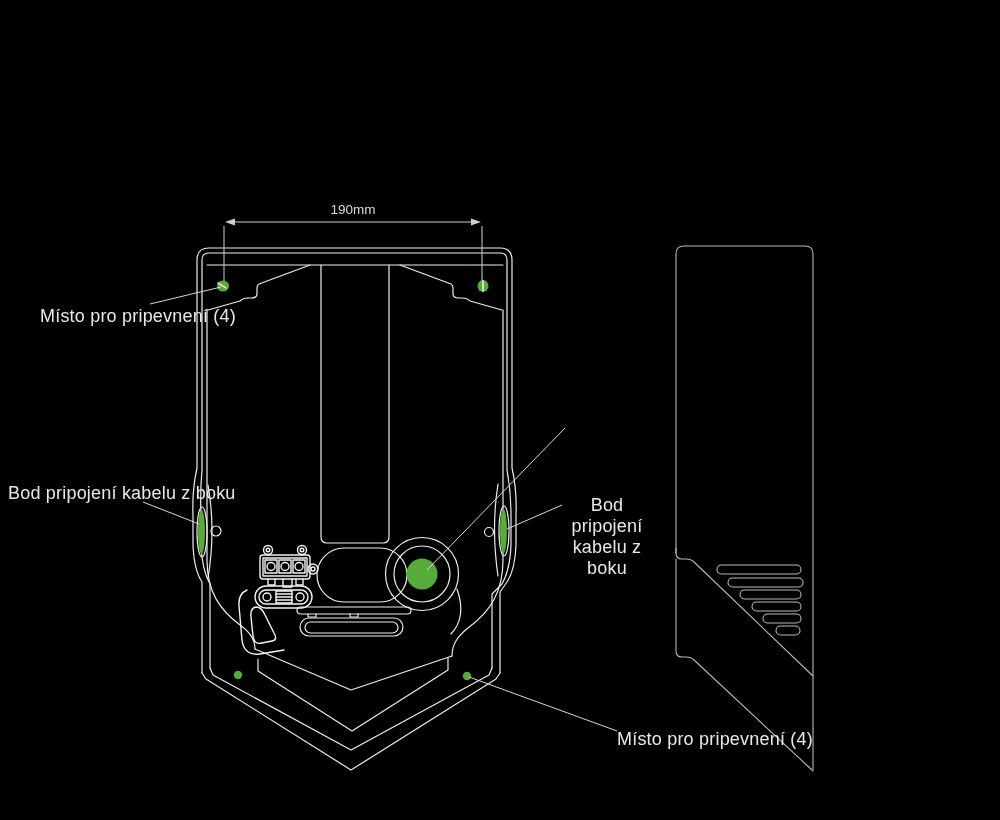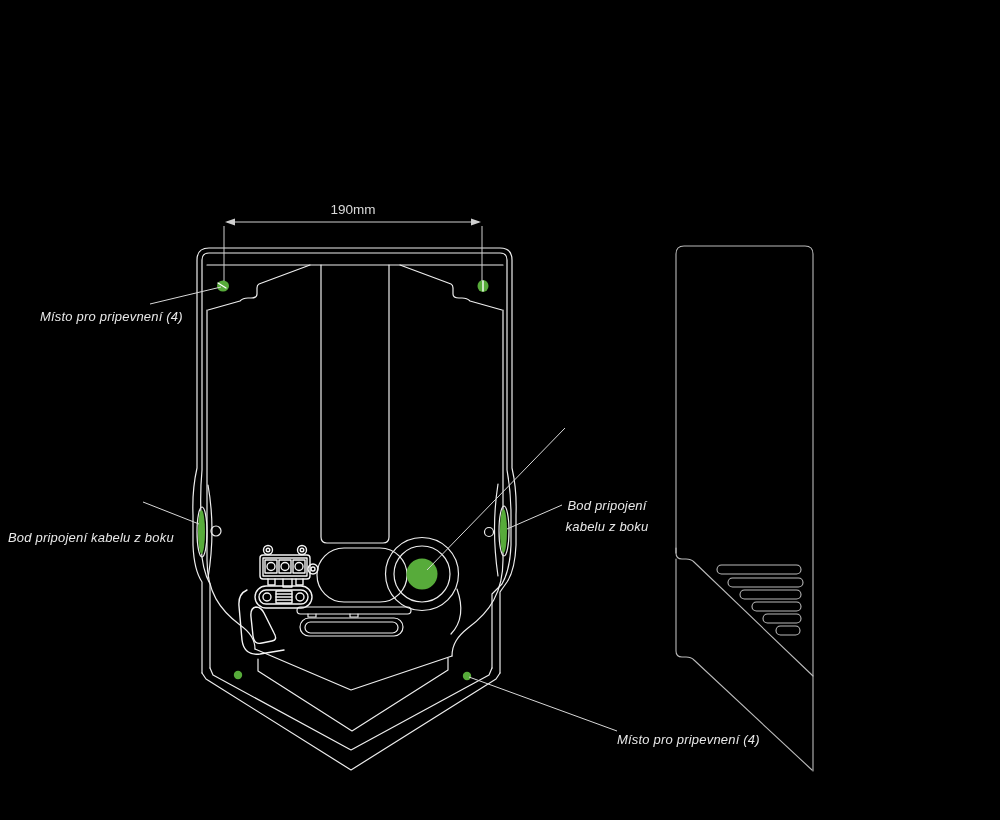--- a/index.html
+++ b/index.html
@@ -7,22 +7,22 @@
     --line-front:#ededed;
     --line-side:#b9b9b9;
     --line-leader:#d8d8d8;
     --accent-green:#57ab3a;
     --label-text:#e8e8e8;
   }
   html,body{margin:0;padding:0;background:var(--background);}
   .canvas{position:relative;width:1000px;height:820px;background:var(--background);
           font-family:"Liberation Sans", sans-serif;overflow:hidden;padding-left:21px;}
   .canvas svg{position:absolute;left:0;top:0;}
-  .lbl{position:absolute;color:var(--label-text);font-size:13px;line-height:21px;
-       letter-spacing:.2px;white-space:nowrap;font-style:italic;}
+  .lbl{position:absolute;color:var(--label-text);font-size:18px;line-height:21px;
+       letter-spacing:.2px;white-space:nowrap;}
   .lbl.center{text-align:center;white-space:normal;}
   
   .f{stroke:var(--line-front);stroke-width:1.2;fill:none;stroke-linejoin:round;stroke-linecap:round;}
   .fb{stroke:#f4f4f4;stroke-width:1.4;fill:none;stroke-linejoin:round;stroke-linecap:round;}
   .s{stroke:var(--line-side);stroke-width:1.1;fill:none;stroke-linejoin:round;stroke-linecap:round;}
   .ld{stroke:var(--line-leader);stroke-width:1;fill:none;}
   .dm{stroke:#cfcfcf;stroke-width:1;fill:none;}
   .dma{fill:#cfcfcf;stroke:none;}
   .g{fill:var(--accent-green);stroke:none;}
   .gt{stroke:#fff;stroke-width:1.4;fill:none;stroke-linecap:round;}
@@ -149,21 +149,21 @@
     <path class="ld" d="M 143,502 L 199,524"></path>
     <path class="ld" d="M 562,505 L 507,529"></path>
     <path class="ld" d="M 617,731 L 469,677"></path>
 
     <text x="353" y="214" text-anchor="middle" font-size="13.5" fill="#d9d9d9" font-family="Liberation Sans, sans-serif">190mm</text>
   </svg>
 
   <div class="lbl" style="left:40px;top:306px;">Místo pro pripevnení (4)</div>
 
 
-  <div class="lbl" style="left:8px;top:483px;margin-top:44px;">Bod pripojení kabelu z boku</div>
+  <div class="lbl" style="left:8px;top:483px;">Bod pripojení kabelu z boku</div>
 
   <div class="lbl center" style="left:557px;top:495px;width:100px;line-height:21px;">
     <div>Bod pripojení</div>
     <div>kabelu z boku</div>
   </div>
 
   <div class="lbl" style="left:617px;top:729px;">Místo pro pripevnení (4)</div>
 
 </div>
 

